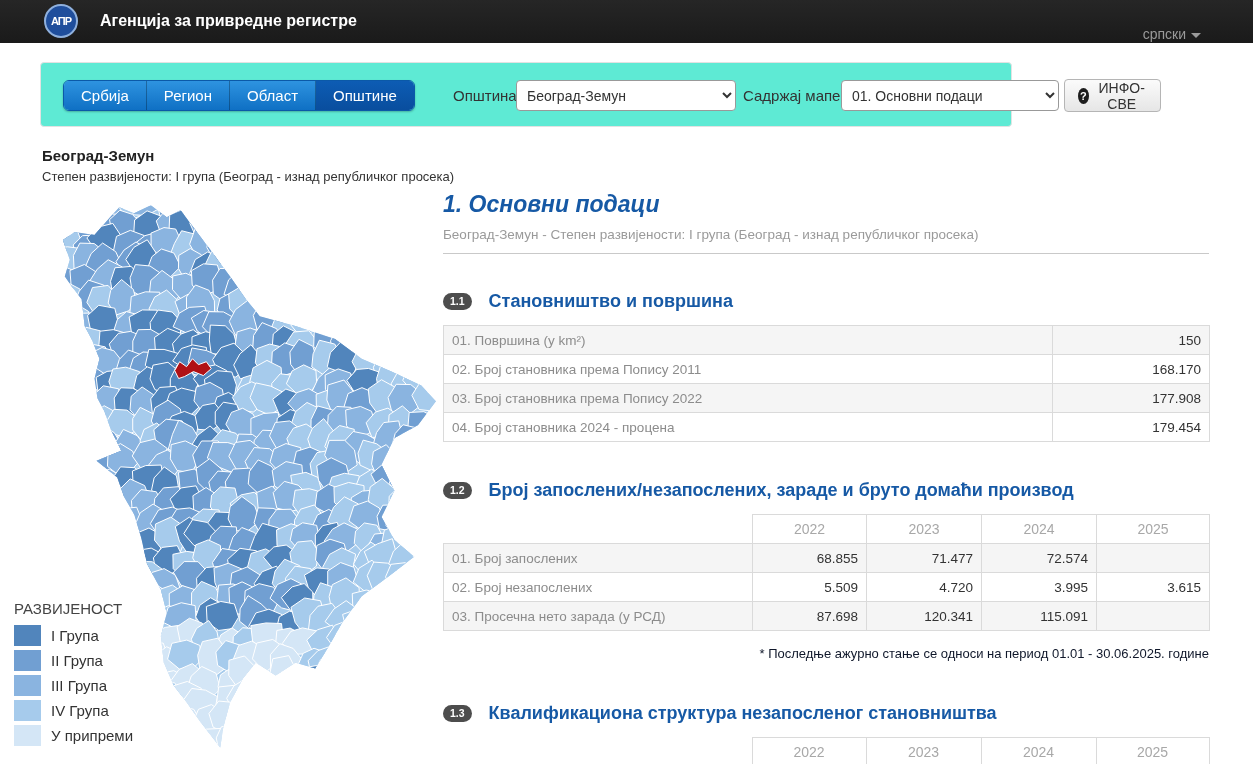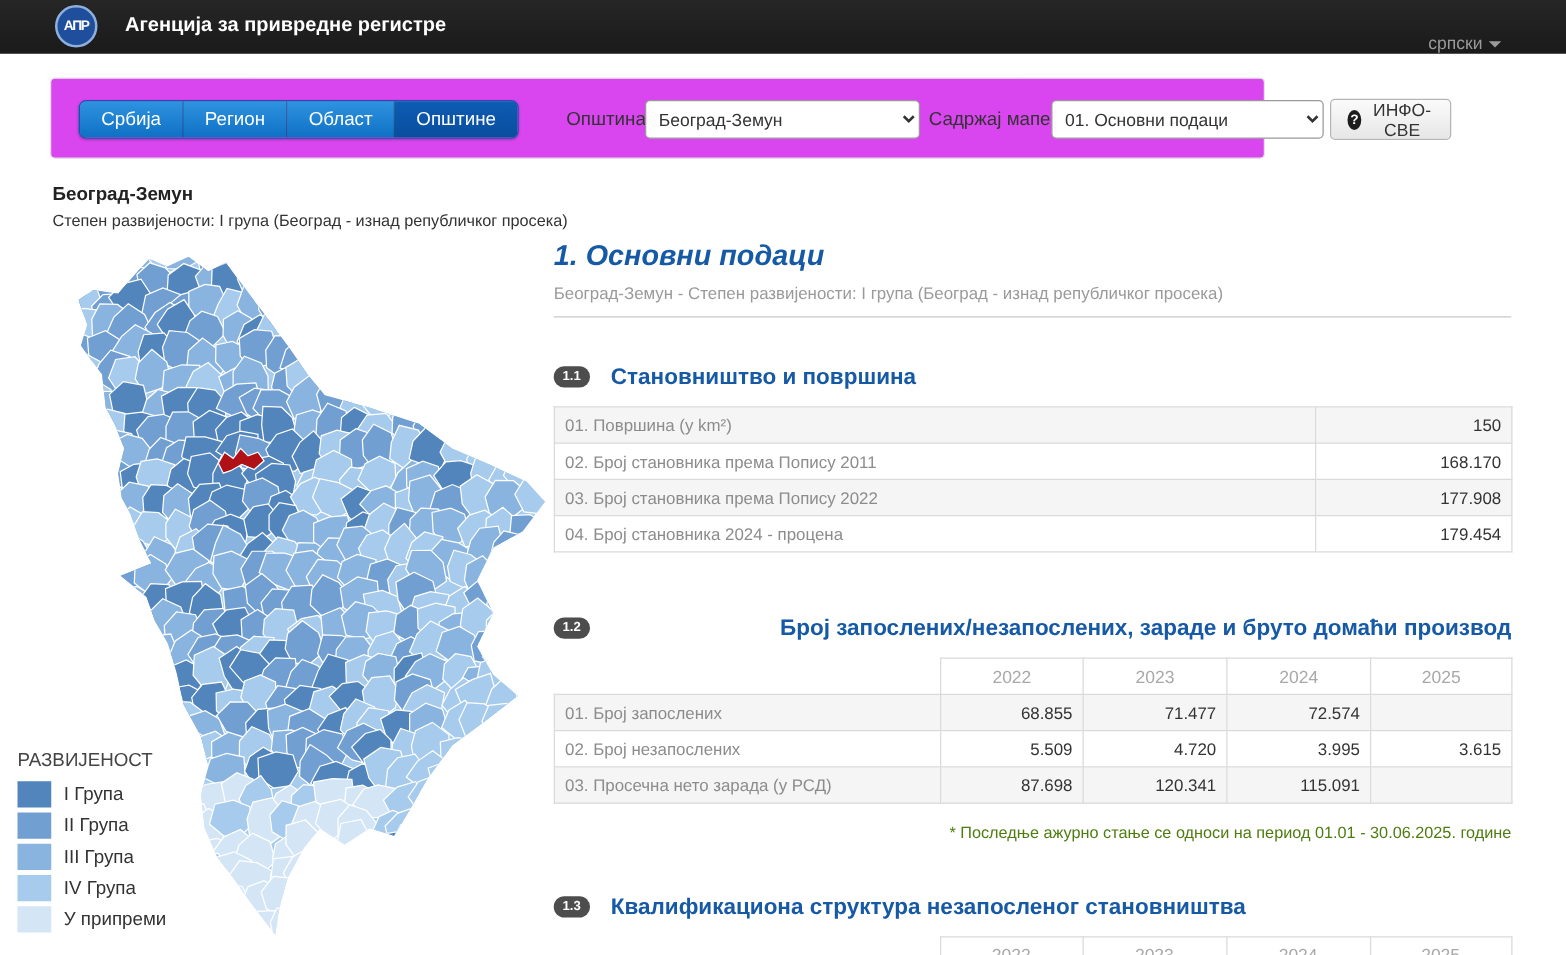--- a/index.html
+++ b/index.html
@@ -7,21 +7,21 @@
   .stage{position:absolute;inset:0;width:1253px;height:764px;background:#fff;}
 
   
   .topbar{position:absolute;left:0;top:0;width:1253px;height:43px;background:linear-gradient(#262626,#1a1a1a);}
   .logo{position:absolute;left:44px;top:4px;width:34px;height:34px;border-radius:50%;background:#1f4e9c;border:2px solid #8fb0dd;box-sizing:border-box;color:#fff;font-weight:bold;font-size:11px;display:flex;align-items:center;justify-content:center;letter-spacing:-1px;}
   .topbar-title{position:absolute;left:100px;top:12px;color:#fff;font-size:16px;font-weight:bold;}
   .lang{position:absolute;right:52px;top:26px;color:#9a9a9a;font-size:14px;cursor:pointer;}
   .lang .caret{display:inline-block;margin-left:5px;width:0;height:0;border-left:5px solid transparent;border-right:5px solid transparent;border-top:5px solid #9a9a9a;vertical-align:middle;}
 
   
-  .filterbar{position:absolute;left:40px;top:62px;width:972px;height:65px;background:#d946ef;border:1px solid #e2e2e2;border-radius:4px;box-sizing:border-box;}
+  .filterbar{position:absolute;left:40px;top:62px;width:972px;height:65px;background:#5eead4;border:1px solid #e2e2e2;border-radius:4px;box-sizing:border-box;}
   .tabs{position:absolute;left:22px;top:17px;display:flex;border:1px solid #0b59a8;border-radius:6px;overflow:hidden;box-shadow:0 1px 2px rgba(0,0,0,.25);}
   .tab{padding:6px 17px;font-size:15px;color:#fff;background:linear-gradient(#2e93e0,#0f70c4);border-right:1px solid rgba(0,0,0,.28);cursor:pointer;white-space:nowrap;}
   .tab:last-child{border-right:none;}
   .tab.active{background:linear-gradient(#0d5cb4,#094e9e);}
   .flabel{position:absolute;font-size:15px;color:#333;top:24px;}
   .fselect{position:absolute;top:17px;height:31px;font-size:14px;color:#333;border:1px solid #999;border-radius:4px;background:#fff;padding:0 6px;box-sizing:border-box;font-family:inherit;}
   .info-btn{position:absolute;left:1023px;top:16px;height:33px;padding:0 13px;border:1px solid #b5b5b5;border-radius:4px;background:linear-gradient(#fbfbfb,#e6e6e6);font-size:14px;color:#333;display:flex;align-items:center;gap:7px;cursor:pointer;font-family:inherit;}
   .qicon{display:inline-flex;width:16px;height:16px;border-radius:50%;background:#1d1d1d;color:#fff;font-size:11px;font-weight:bold;align-items:center;justify-content:center;}
 
   
@@ -36,34 +36,34 @@
   .legend-swatch{width:27px;height:21px;margin-right:10px;}
   .legend-label{font-size:15px;color:#333;}
 
   
   .main{position:absolute;left:443px;top:191px;width:766px;}
   .h1{font-size:23px;font-weight:bold;color:#1659a5;margin:0;font-style:italic;}
   .h1sub{font-size:13.5px;color:#9a9a9a;margin-top:9px;}
   .rule{border-top:1px solid #c9c9c9;margin-top:11px;height:0;}
   .sec-head{display:flex;align-items:center;gap:17px;}
   .sec-head.m1{margin-top:37px;}
-  .sec-head.m2{margin-top:50px;justify-content:space-between;}
+  .sec-head.m2{margin-top:38px;}
   .sec-head.m3{margin-top:42px;}
   .badge{background:#4d4d4d;color:#fff;font-size:10.5px;font-weight:bold;padding:3px 7px;border-radius:9px;line-height:11px;}
   .sec-title{font-size:18px;font-weight:bold;color:#1659a5;}
 
   table.dtable{border-collapse:collapse;table-layout:fixed;width:766px;margin-top:13px;font-size:13.5px;}
   .dtable td,.dtable th{border:1px solid #dadada;height:29px;padding:0 8px;box-sizing:border-box;font-weight:normal;}
   .dtable tr.odd td{background:#f5f5f5;}
   .dtable tr.even td{background:#fff;}
   .cell-label{color:#8c8c8c;text-align:left;}
   .cell-val{color:#333;text-align:right;}
   .yr{color:#a8a8a8;text-align:center;background:#fff;font-size:14px;}
   th.blank{border:none;background:transparent;}
-  .footnote{margin-top:15px;text-align:right;font-size:13px;color:#4d7c0f;}
+  .footnote{margin-top:15px;text-align:right;font-size:13px;color:#0f172a;}
 </style>
 </head>
 <body>
 
 <div class="stage">
 
   <div class="topbar">
     <div class="logo">АПР</div>
     <div class="topbar-title">Агенција за привредне регистре</div>
     <div class="lang">

